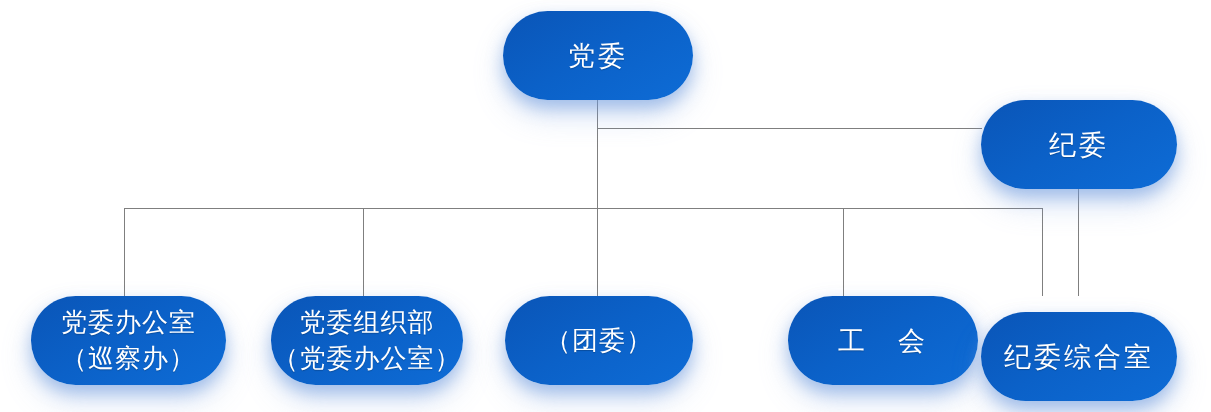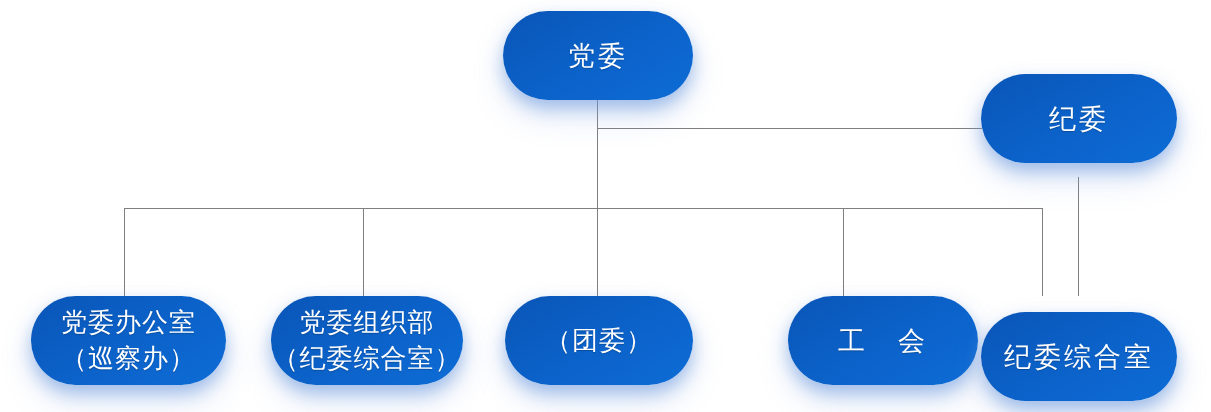--- a/index.html
+++ b/index.html
@@ -67,21 +67,21 @@
     font-size: 27px;
     letter-spacing: 3px;
   }
   .node.double .l1, .node.double .l2 {
     font-size: 26px;
     line-height: 36px;
     letter-spacing: 1px;
   }
 
   #node-dangwei     { left: 503px;  top: 11px;  width: 190px; }
-  #node-jiwei       { left: 981px;  top: 74px;  width: 196px; }
+  #node-jiwei       { left: 981px;  top: 100px;  width: 196px; }
   #node-bangongshi  { left: 31px;   top: 296px; width: 195px; }
   #node-zuzhibu     { left: 271px;  top: 296px; width: 192px; }
   #node-xuanchuanbu { left: 505px;  top: 296px; width: 188px; }
   #node-gonghui     { left: 788px;  top: 296px; width: 190px; }
   #node-zongheshi   { left: 981px;  top: 296px; width: 196px; margin-top: 16px; }
 </style>
 </head>
 <body>
 
 <div class="canvas">
@@ -103,21 +103,21 @@
     <span class="l1">纪委</span>
   </div>
 
   <div class="node double" id="node-bangongshi">
     <span class="l1">党委办公室</span>
     <span class="l2">（巡察办）</span>
   </div>
 
   <div class="node double" id="node-zuzhibu">
     <span class="l1">党委组织部</span>
-    <span class="l2">（纪委综合室）</span>
+    <span class="l2">（党委办公室）</span>
   </div>
 
   <div class="node double" id="node-xuanchuanbu">
     <span class="l2">（团委）</span>
   </div>
 
   <div class="node single" id="node-gonghui">
     <span class="l1">工　会</span>
   </div>
 

